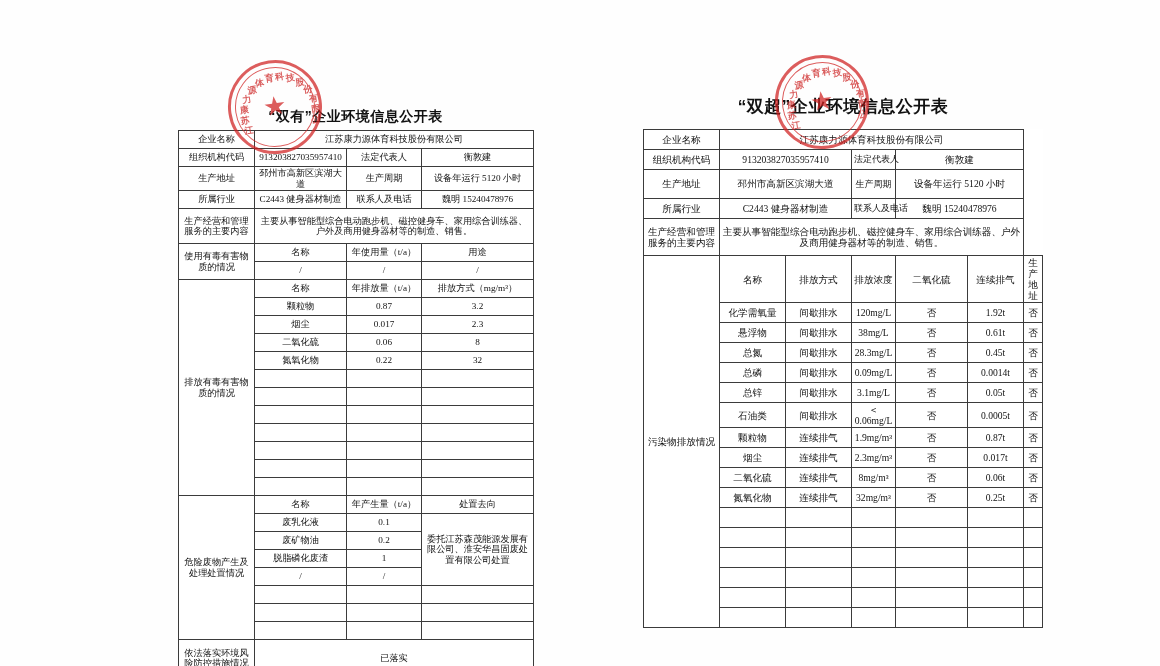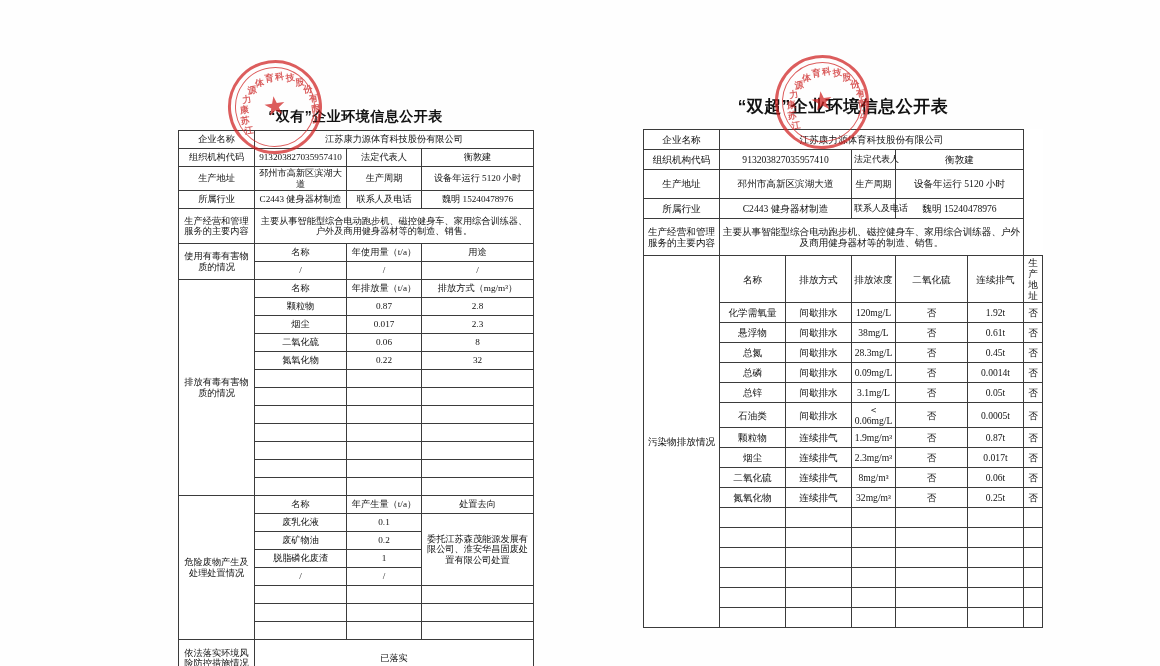--- a/index.html
+++ b/index.html
@@ -182,21 +182,21 @@
 
         <tr>
           <td rowspan="12" class="wrap">排放有毒有害物质的情况</td>
           <td>名称</td>
           <td>年排放量（t/a）</td>
           <td>排放方式（mg/m³）</td>
         </tr>
         <tr>
           <td>颗粒物</td>
           <td>0.87</td>
-          <td>2.8</td>
+          <td>3.2</td>
         </tr>
         <tr>
           <td>烟尘</td>
           <td>0.017</td>
           <td>2.3</td>
         </tr>
         <tr>
           <td>二氧化硫</td>
           <td>0.06</td>
           <td>8</td>

